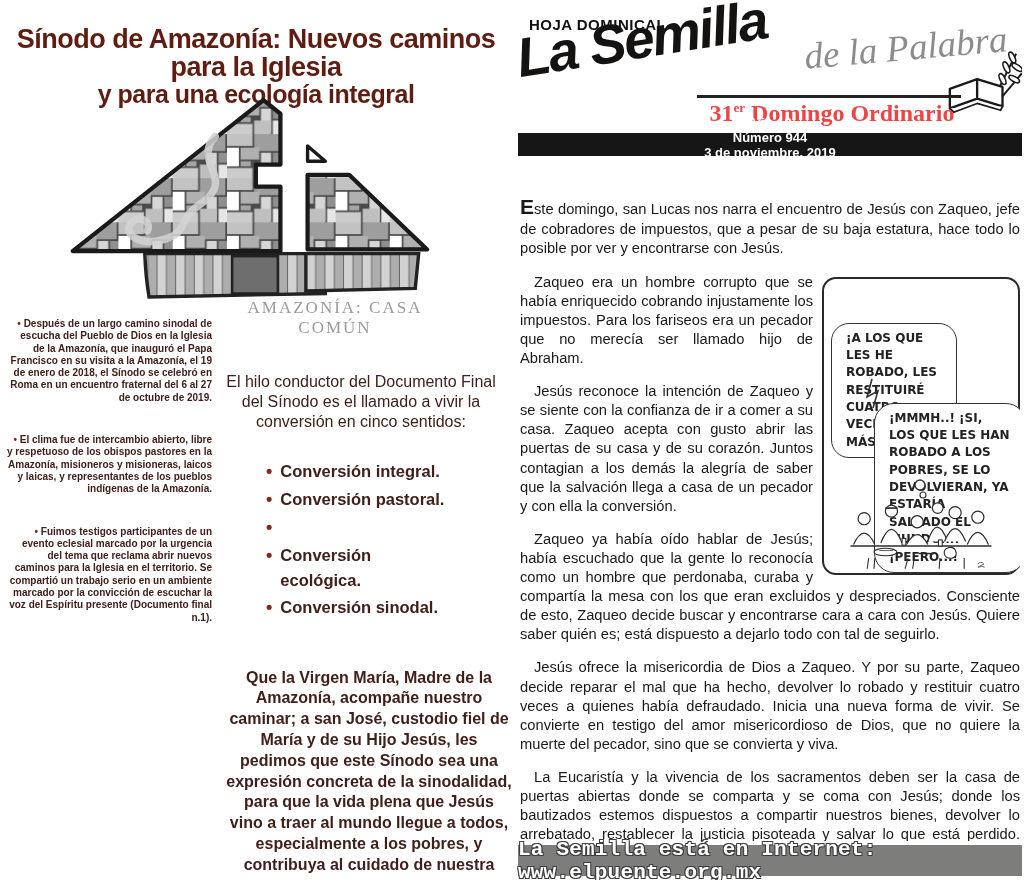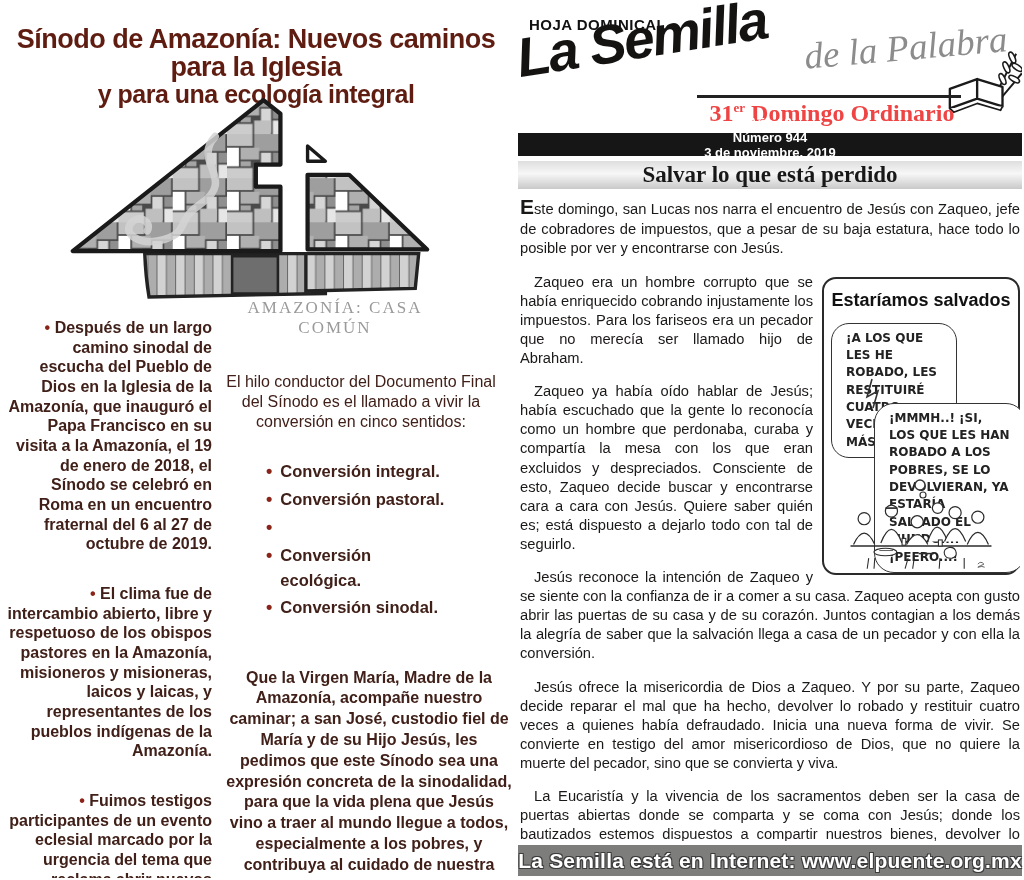--- a/index.html
+++ b/index.html
@@ -8,21 +8,21 @@
   
   #page-left{position:absolute;left:0;top:0;width:512px;height:880px;}
   .lp-title{margin-top:25px;text-align:center;font-weight:bold;font-size:27px;line-height:1.04;
             color:#5f1d12;letter-spacing:-0.5px;}
   .lp-title .t2{font-size:25px;display:block;}
   #church-svg{position:absolute;left:30px;top:90px;}
   .lp-caption{position:absolute;left:210px;top:298px;width:250px;text-align:center;
               font-family:"Liberation Serif",serif;font-size:17px;letter-spacing:2px;color:#9a9a9a;}
   #lp-cols{position:absolute;left:0;top:318px;width:512px;height:560px;display:flex;overflow:hidden;}
   #lp-col-a{width:212px;padding-left:6px;box-sizing:border-box;text-align:right;
-            font-weight:bold;font-size:16px;line-height:1.23;color:#402019;}
+            font-weight:bold;font-size:10px;line-height:1.23;color:#402019;}
   #lp-col-a .bullet-par{margin-bottom:30px;}
   .red-bullet{color:#8a2318;font-weight:bold;}
   #lp-col-b{width:294px;box-sizing:border-box;padding:0 10px 0 14px;color:#402019;}
   .lp-intro{margin-top:54px;text-align:center;font-size:16px;line-height:1.25;}
   .conv-list{margin:26px auto 0 auto;width:190px;font-weight:bold;font-size:16.5px;line-height:1.55;}
   .conv-item{display:flex;align-items:baseline;}
   .conv-item .red-bullet{margin-right:8px;font-size:18px;}
   .lp-prayer{margin:46px auto 0 auto;width:286px;text-align:center;font-weight:bold;
              font-size:16px;line-height:1.3;}
   
@@ -54,21 +54,21 @@
            border-radius:14px;position:relative;background:#fff;box-sizing:border-box;}
   .cartoon-title{text-align:center;margin-top:10px;font-weight:bold;font-size:18px;color:#111;}
   .bubble{position:absolute;border:1.4px solid #333;background:#fff;color:#222;
           font-family:"DejaVu Sans",sans-serif;font-size:12px;line-height:1.45;font-weight:bold;
           padding:6px 14px;text-align:left;}
   .bubble-1{left:7px;top:44px;width:96px;border-radius:18px;}
   .bubble-2{left:50px;top:124px;width:122px;border-radius:20px;}
   #cartoon-overlay{position:absolute;left:0;top:0;pointer-events:none;}
   #dinner-svg{position:absolute;left:2px;bottom:2px;}
   .net-footer{position:absolute;left:6px;top:845px;width:504px;height:31px;background:#7d7d7b;
-              display:flex;align-items:center;justify-content:center;}
+              display:flex;align-items:center;justify-content:center;font-family:Liberation Mono, monospace;}
   .net-footer span{color:#ffffff;font-weight:bold;font-size:21px;letter-spacing:0.2px;
       text-shadow:1px 1px 0 #3c3c3c,-1px 1px 0 #3c3c3c,1px -1px 0 #3c3c3c,-1px -1px 0 #3c3c3c;}
 </style>
 </head>
 <body>
 
 <div id="sheet">
 
   <div id="page-left">
 
@@ -177,29 +177,25 @@
     <div class="mast-rule"></div>
     <div class="edition"><span>31</span><sup>er</sup><span> Domingo Ordinario</span></div>
 
     <div class="infobar">
       <span>Año  19</span>
       <span>Número 944</span>
       <span>3 de noviembre,  2019</span>
       <span>Diócesis de Ciudad Guzmán</span>
     </div>
 
-    <div class="headline-bar">
-      <span>Salvar lo que está perdido</span>
-    </div>
 
     <div id="article">
       <p class="p-first">Este domingo, san Lucas nos narra el encuentro de Jesús con Zaqueo, jefe de cobradores de impuestos, que a pesar de su baja estatura, hace todo lo posible por ver y encontrarse con Jesús.</p>
 
       <div id="cartoon">
-        <div class="cartoon-title">Estaríamos salvados</div>
         <div class="bubble bubble-1">¡A LOS QUE LES HE ROBADO, LES RESTITUIRÉ CUATRO VECES MÁS...!</div>
         <div class="bubble bubble-2">¡MMMH..! ¡SI, LOS QUE LES HAN ROBADO A LOS POBRES, SE LO DEVOLVIERAN, YA ESTARÍA SALVADO EL MUNDO...! ¡PEERO...!</div>
         <svg id="cartoon-overlay" width="194" height="294" viewBox="0 0 194 294">
           <path d="M48,100 l-5,18 l11,-6 l-5,17" fill="none" stroke="#333" stroke-width="1.6"></path>
           <circle cx="96" cy="206" r="5" fill="#fff" stroke="#333" stroke-width="1.4"></circle>
           <circle cx="99" cy="216" r="3" fill="#fff" stroke="#333" stroke-width="1.2"></circle>
         </svg>
         <svg id="dinner-svg" width="190" height="72" viewBox="0 0 190 95">
           <g stroke="#2b2b2b" stroke-width="1.6" fill="#ffffff">
             <path d="M6,60 Q20,30 34,60"></path>
@@ -231,22 +227,22 @@
             <line x1="78" y1="78" x2="74" y2="92"></line>
               <line x1="86" y1="78" x2="84" y2="92"></line>
             <line x1="120" y1="78" x2="119" y2="92"></line>
             <line x1="152" y1="78" x2="152" y2="92"></line>
           </g>
           <path d="M170,86 q4,-5 8,0 q-5,2 -8,4 q6,-2 9,0" fill="none" stroke="#555" stroke-width="1.2"></path>
         </svg>
       </div>
 
       <p>Zaqueo era un hombre corrupto que se había enriquecido cobrando injustamente los impuestos. Para los fariseos era un pecador que no merecía ser llamado hijo de Abraham.</p>
+      <p>Jesús reconoce la intención de Zaqueo y se siente con la confianza de ir a comer a su casa. Zaqueo acepta con gusto abrir las puertas de su casa y de su corazón. Juntos contagian a los demás la alegría de saber que la salvación llega a casa de un pecador y con ella la conversión.</p>
       <p>Zaqueo ya había oído hablar de Jesús; había escuchado que la gente lo reconocía como un hombre que perdonaba, curaba y compartía la mesa con los que eran excluidos y despreciados. Consciente de esto, Zaqueo decide buscar y encontrarse cara a cara con Jesús. Quiere saber quién es; está dispuesto a dejarlo todo con tal de seguirlo.</p>
-      <p>Jesús reconoce la intención de Zaqueo y se siente con la confianza de ir a comer a su casa. Zaqueo acepta con gusto abrir las puertas de su casa y de su corazón. Juntos contagian a los demás la alegría de saber que la salvación llega a casa de un pecador y con ella la conversión.</p>
       <p>Jesús ofrece la misericordia de Dios a Zaqueo. Y por su parte, Zaqueo decide reparar el mal que ha hecho, devolver lo robado y restituir cuatro veces a quienes había defraudado. Inicia una nueva forma de vivir. Se convierte en testigo del amor misericordioso de Dios, que no quiere la muerte del pecador, sino que se convierta y viva.</p>
       <p>La Eucaristía y la vivencia de los sacramentos deben ser la casa de puertas abiertas donde se comparta y se coma con Jesús; donde los bautizados estemos dispuestos a compartir nuestros bienes, devolver lo arrebatado, restablecer la justicia pisoteada y salvar lo que está perdido. Esta experiencia es la señal de que la salvación de Dios ha llegado a nuestra casa y comunidades.</p>
     </div>
 
     <div class="net-footer">
       <span>La Semilla está en Internet: www.elpuente.org.mx</span>
     </div>
   </div>
 </div>
 

